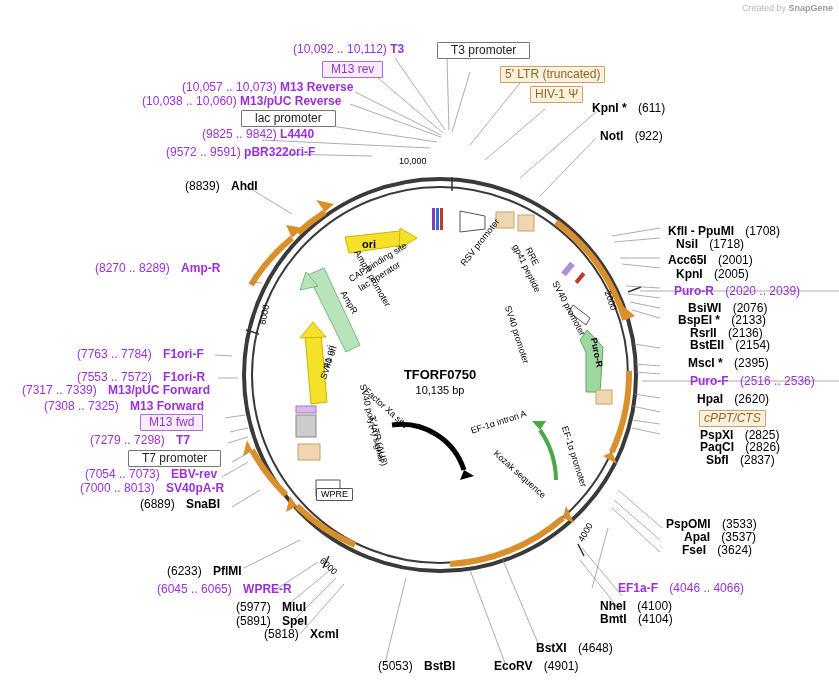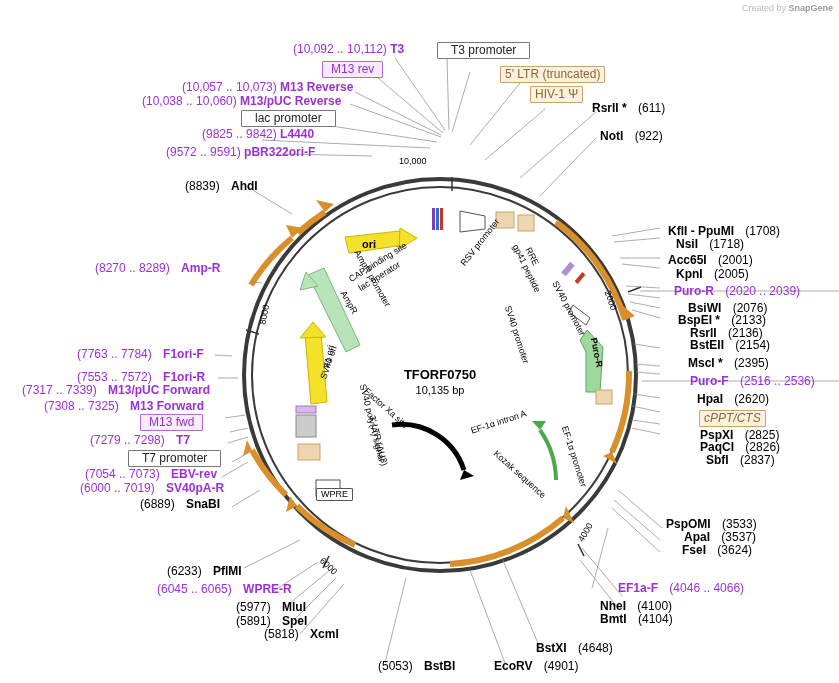--- a/index.html
+++ b/index.html
@@ -257,21 +257,21 @@
   <div class="lbl sm pur" style="left:202px;top:128px;">
     <span>(9825 .. 9842)</span>
     <span class="b">L4440</span>
   </div>
   <div class="lbl sm pur" style="left:166px;top:146px;">
     <span>(9572 .. 9591)</span>
     <span class="b">pBR322ori-F</span>
   </div>
 
   <div class="lbl sm" style="left:592px;top:102px;">
-    <span class="b blk">RsrII *</span>
+    <span class="b blk">KpnI *</span>
     <span class="blk" style="margin-left:8px;">(611)</span>
   </div>
   <div class="lbl sm" style="left:600px;top:130px;">
     <span class="b blk">NotI</span>
     <span class="blk" style="margin-left:8px;">(922)</span>
   </div>
 
   <div class="lbl sm" style="left:668px;top:225px;">
     <span class="b blk">KflI  -  PpuMI</span>
     <span class="blk" style="margin-left:8px;">(1708)</span>
@@ -394,21 +394,21 @@
   <div class="lbl sm pur" style="left:90px;top:434px;">
     <span>(7279 .. 7298)</span>
     <span class="b" style="margin-left:8px;">T7</span>
   </div>
   <div class="lbl sm boxed-grey" style="left:128px;top:450px;">T7 promoter</div>
   <div class="lbl sm pur" style="left:85px;top:468px;">
     <span>(7054 .. 7073)</span>
     <span class="b" style="margin-left:8px;">EBV-rev</span>
   </div>
   <div class="lbl sm pur" style="left:80px;top:482px;">
-    <span>(6000 .. 7019)</span>
+    <span>(7000 .. 8013)</span>
     <span class="b" style="margin-left:8px;">SV40pA-R</span>
   </div>
   <div class="lbl sm" style="left:140px;top:498px;">
     <span class="blk">(6889)</span>
     <span class="b blk" style="margin-left:8px;">SnaBI</span>
   </div>
   <div class="lbl sm" style="left:167px;top:565px;">
     <span class="blk">(6233)</span>
     <span class="b blk" style="margin-left:8px;">PflMI</span>
   </div>

